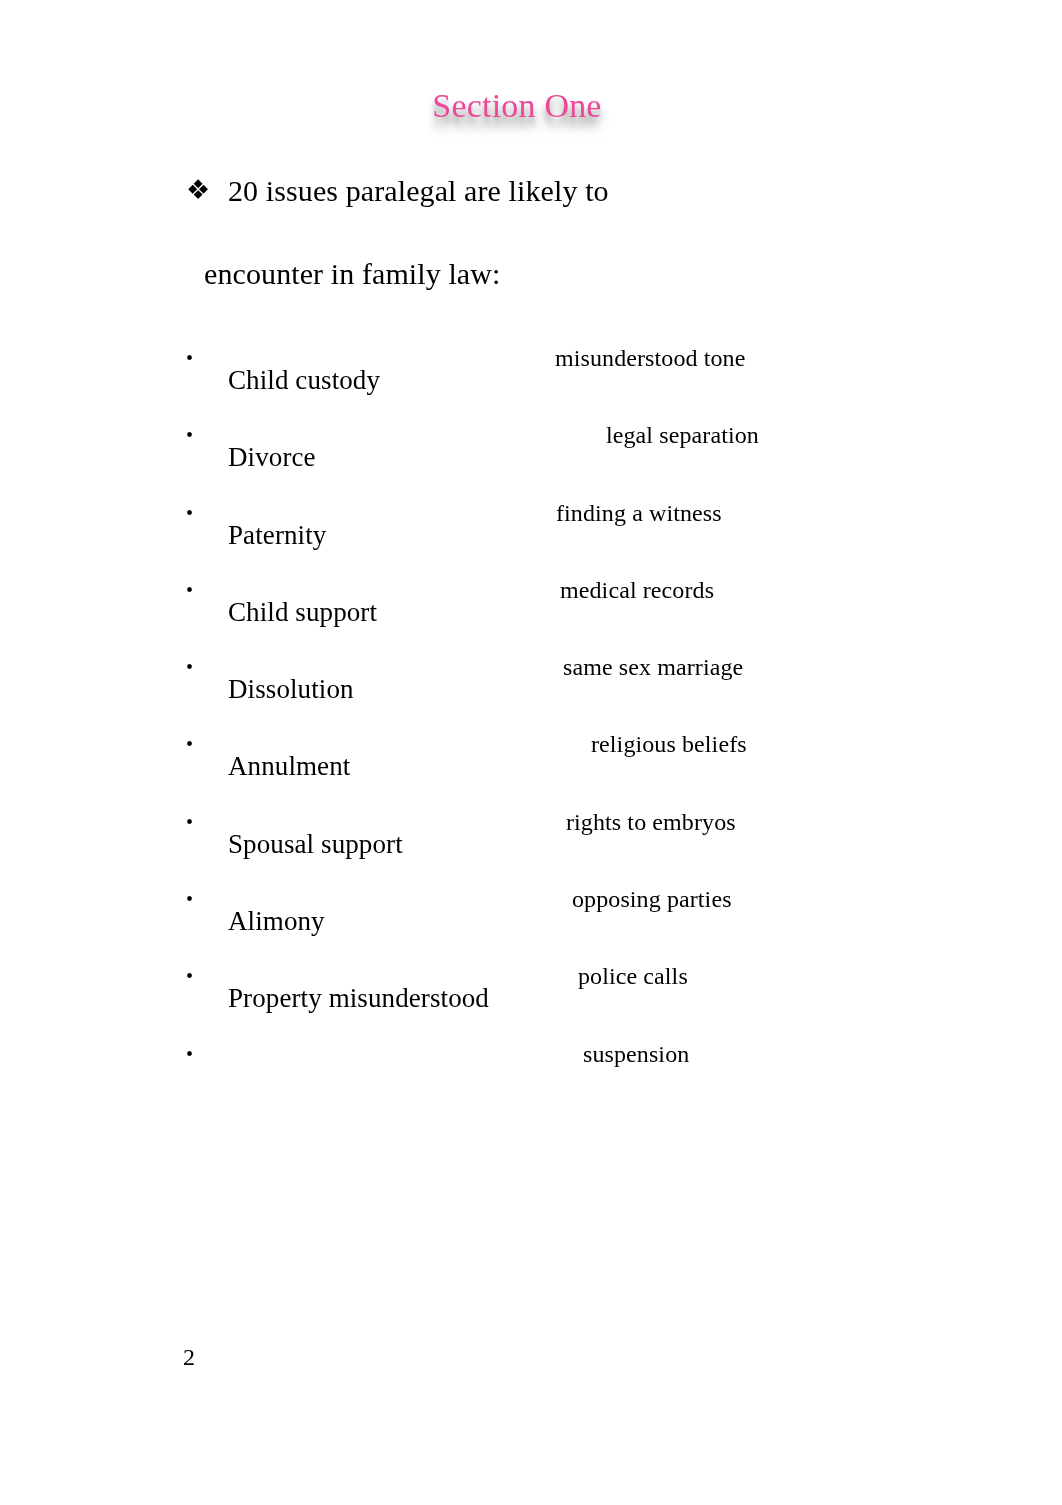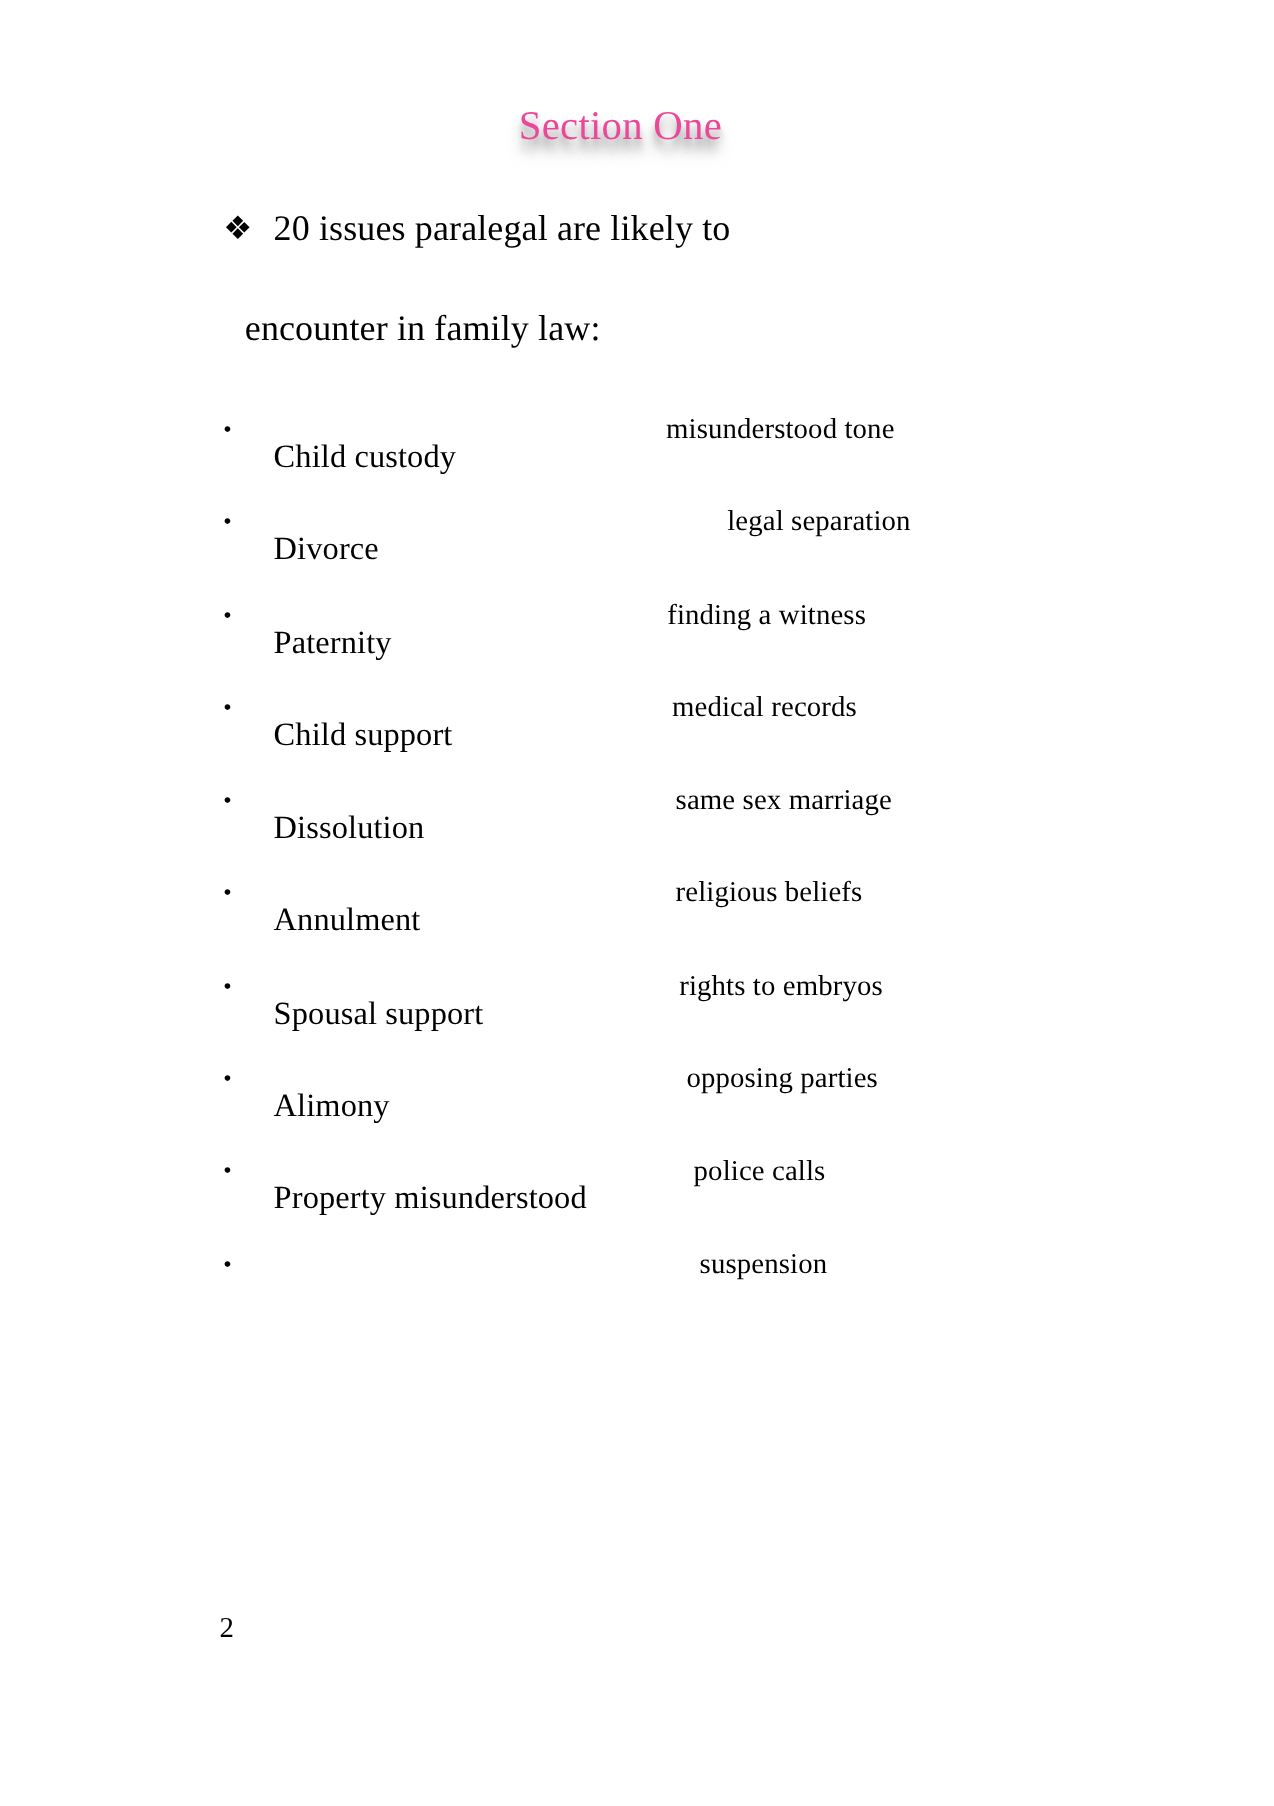--- a/index.html
+++ b/index.html
@@ -167,21 +167,21 @@
         <span class="col-b" style="left: 374px;">medical records</span>
       </div>
       <div class="row2">
         <span class="bullet">•</span>
         <span class="col-a">Dissolution</span>
         <span class="col-b" style="left: 377px;">same sex marriage</span>
       </div>
       <div class="row2">
         <span class="bullet">•</span>
         <span class="col-a">Annulment</span>
-        <span class="col-b" style="left: 377px;">religious beliefs</span>
+        <span class="col-b" style="left: 405px;">religious beliefs</span>
       </div>
       <div class="row2">
         <span class="bullet">•</span>
         <span class="col-a">Spousal support</span>
         <span class="col-b" style="left: 380px;">rights to embryos</span>
       </div>
       <div class="row2">
         <span class="bullet">•</span>
         <span class="col-a">Alimony</span>
         <span class="col-b" style="left: 386px;">opposing parties</span>

